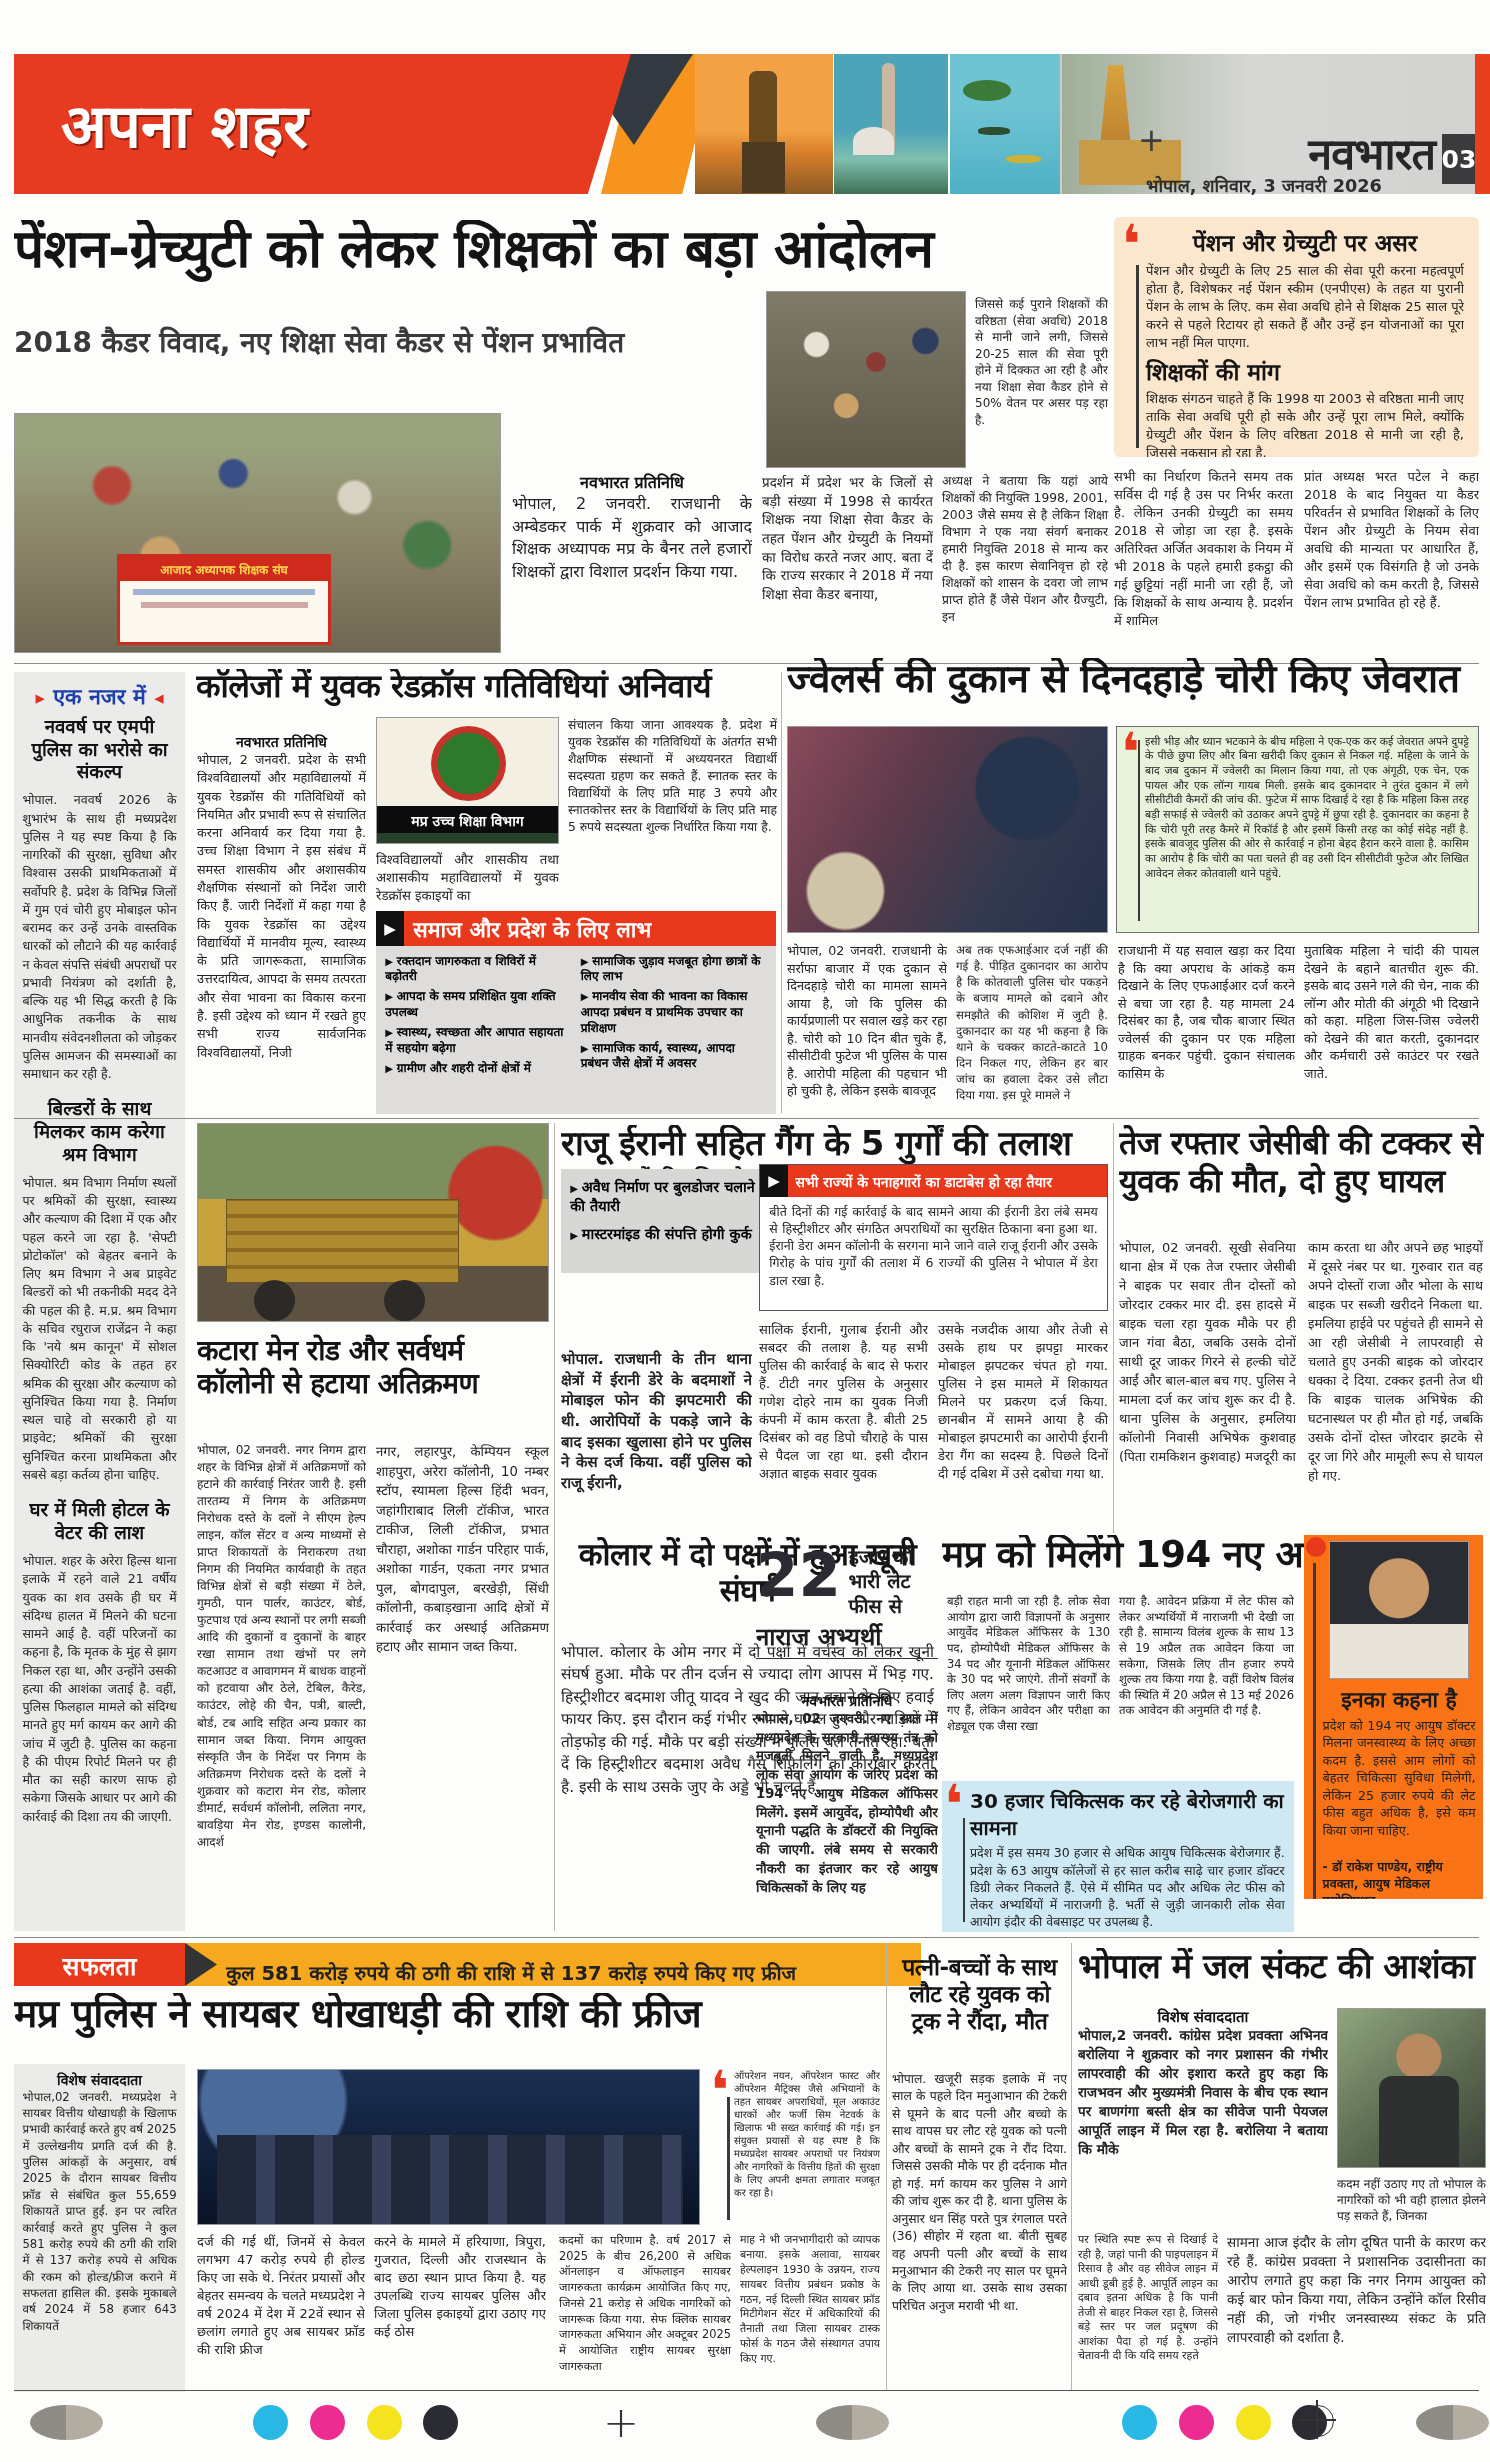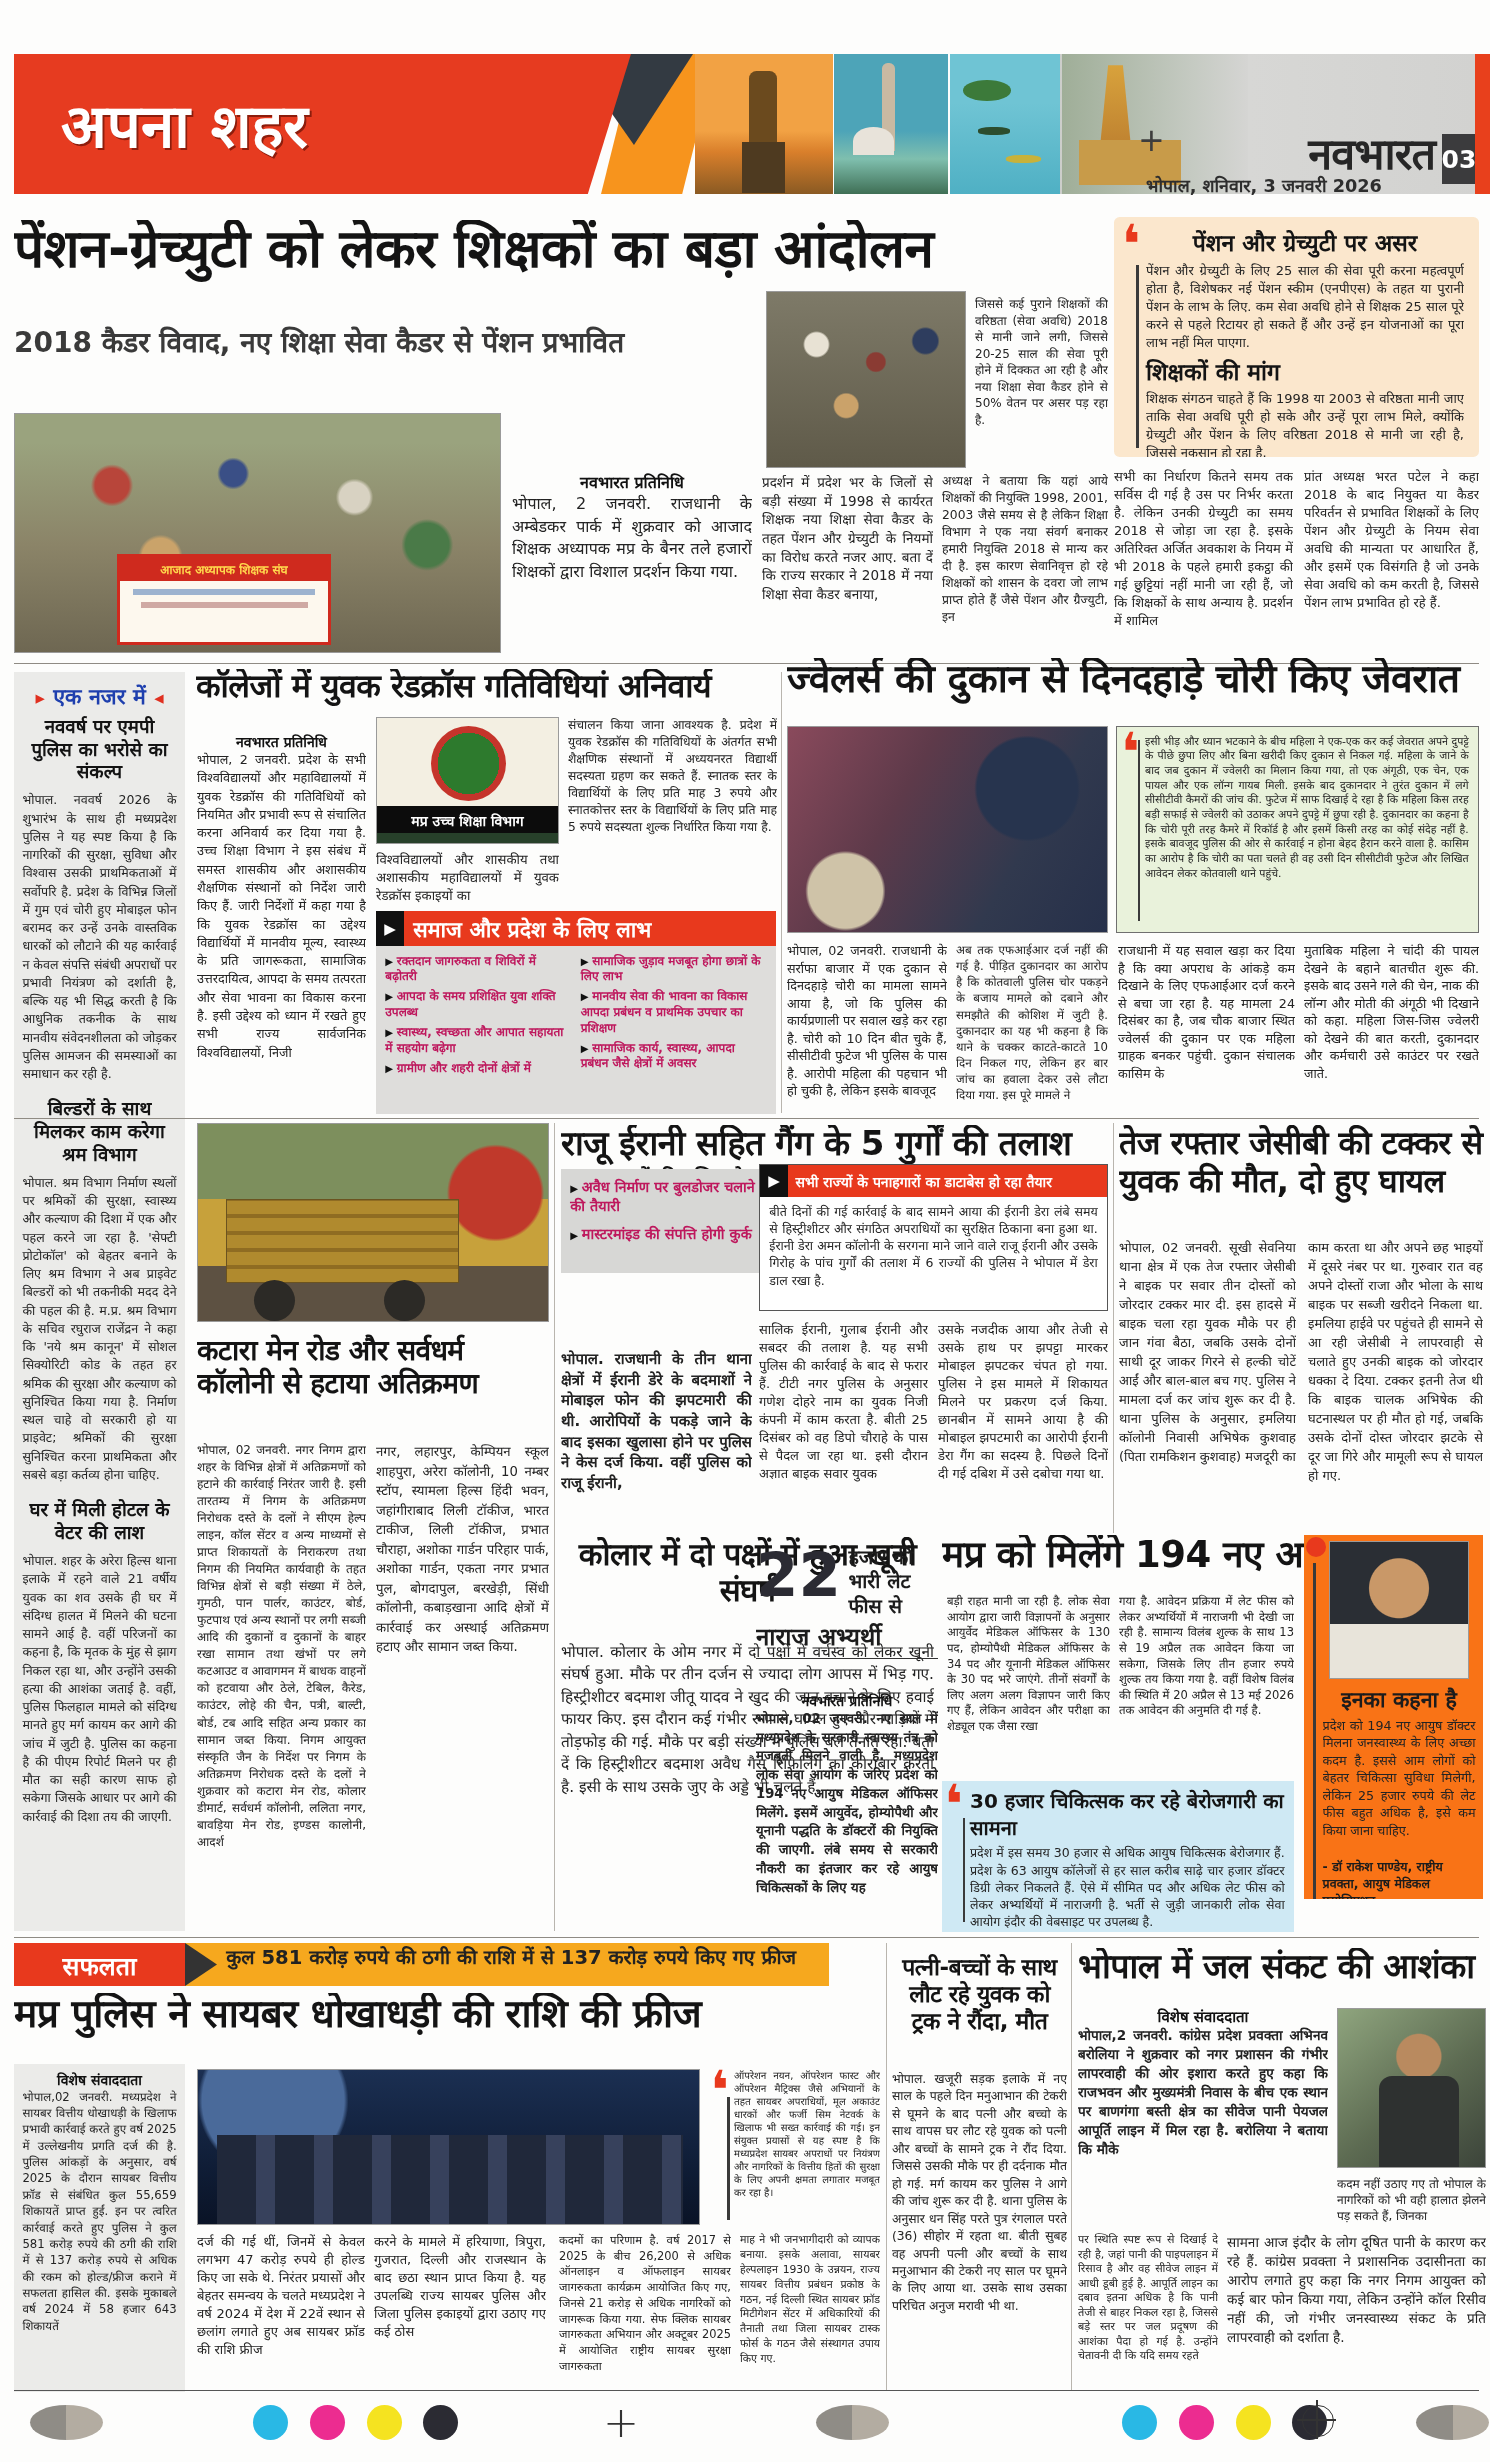--- a/index.html
+++ b/index.html
@@ -8,21 +8,21 @@
   .abs{position:absolute}
   .jt{text-align:justify;line-height:1.38;color:#232323;overflow:hidden}
   .hl{font-weight:bold;color:#141414;line-height:1.1;letter-spacing:-0.5px;overflow:hidden}
   .byline{font-weight:bold;text-align:center;color:#111}
   .photo{overflow:hidden;border:0.9px solid #9a9a9a}
   .vrule{width:0.9px;background:#b9b5ae}
   .hrule{height:0.9px;background:#8f8b84}
   .quotemark{color:#e8391d;font-size:54px;line-height:.8;font-weight:bold}
   .qbar{width:2.8px;background:#3a3a3a}
   .redtri{color:#e03020;font-size:18.6px}
-  .bi{color:#be185d;font-weight:600}
+  .bi{color:#000000;font-weight:600}
   .bi:before{content:"▶";font-size:10.2px;margin-right:3.7px;color:#111}
   .cmyk-dot{width:35px;height:35px;border-radius:50%;display:inline-block;margin-right:17px}
   .mark-ellipse{width:73px;height:35px;border-radius:50%;background:linear-gradient(90deg,#8f8c86 50%,#b3aca1 50%)}
   .boxhead-tri{width:28px;height:100%;background:#111;color:#fff;display:flex;align-items:center;justify-content:center;font-size:15px}
 </style>
 </head>
 <body>
 
 <div class="abs" style="left:0;top:0;width:1490px;height:2462px;background:#fdfdfc"></div>
 
@@ -240,21 +240,21 @@
   <div style="text-align:center;font-weight:bold;font-size:21.4px;margin-top:5.6px">इनका कहना है</div>
   <div class="jt" style="font-size:12.7px;margin-top:3.7px;height:138px">प्रदेश को 194 नए आयुष डॉक्टर मिलना जनस्वास्थ्य के लिए अच्छा कदम है. इससे आम लोगों को बेहतर चिकित्सा सुविधा मिलेगी, लेकिन 25 हजार रुपये की लेट फीस बहुत अधिक है, इसे कम किया जाना चाहिए.</div>
   <div style="font-size:12.5px;font-weight:bold;text-align:left;line-height:1.35;margin-top:4px">- डॉ राकेश पाण्डेय, राष्ट्रीय प्रवक्ता, आयुष मेडिकल एसोसिएशन</div>
 </div>
 
 <div class="abs hrule" style="left:14px;top:1937px;width:1465px"></div>
 
 <div class="abs" style="left:14px;top:1943px;width:171px;height:43px;background:#e8391d;display:flex;align-items:center;justify-content:center">
   <span style="color:#fff;font-weight:bold;font-size:25px">सफलता</span>
 </div>
-<div class="abs" style="left:185px;top:1943px;width:644px;height:43px;background:#f6a81e;display:flex;align-items:flex-start;overflow:hidden">
+<div class="abs" style="left:185px;top:1943px;width:736px;height:43px;background:#f6a81e;display:flex;align-items:flex-end;overflow:hidden">
   <div style="width:32px;height:100%;background:#333;clip-path:polygon(0 0,100% 50%,0 100%)"></div>
   <span style="font-size:19.6px;font-weight:bold;color:#222;margin-left:9.3px">कुल 581 करोड़ रुपये की ठगी की राशि में से 137 करोड़ रुपये किए गए फ्रीज</span>
 </div>
 <div class="abs hl" style="left:14px;top:1993px;width:866px;height:61px;font-size:39px">मप्र पुलिस ने सायबर धोखाधड़ी की राशि की फ्रीज</div>
 <div class="abs" style="left:14px;top:2064px;width:171px;height:328px;background:#ebebe9;padding:5.6px 8.4px;overflow:hidden">
   <div class="byline" style="font-size:14px">विशेष संवाददाता</div>
   <div class="jt" style="font-size:11.7px;line-height:1.4">भोपाल,02 जनवरी. मध्यप्रदेश ने सायबर वित्तीय धोखाधड़ी के खिलाफ प्रभावी कार्रवाई करते हुए वर्ष 2025 में उल्लेखनीय प्रगति दर्ज की है. पुलिस आंकड़ों के अनुसार, वर्ष 2025 के दौरान सायबर वित्तीय फ्रॉड से संबंधित कुल 55,659 शिकायतें प्राप्त हुईं. इन पर त्वरित कार्रवाई करते हुए पुलिस ने कुल 581 करोड़ रुपये की ठगी की राशि में से 137 करोड़ रुपये से अधिक की रकम को होल्ड/फ्रीज कराने में सफलता हासिल की. इसके मुकाबले वर्ष 2024 में 58 हजार 643 शिकायतें</div>
 </div>
 <div class="abs photo" style="left:197px;top:2069px;width:503px;height:156px;background:
   radial-gradient(circle at 15% 20%,#4a6a9a 0 16%,transparent 17%),

